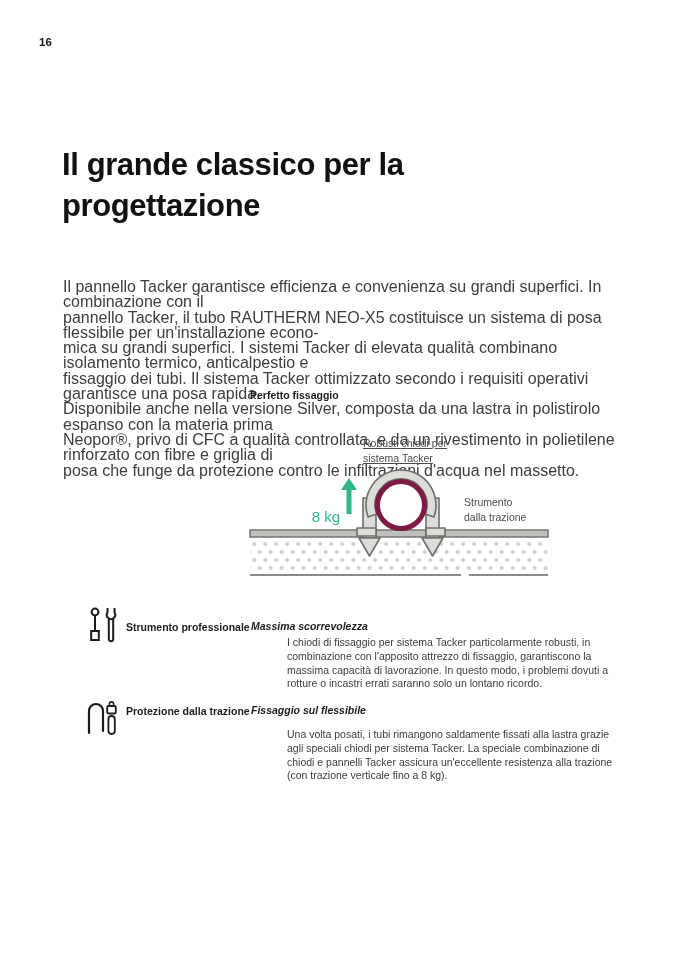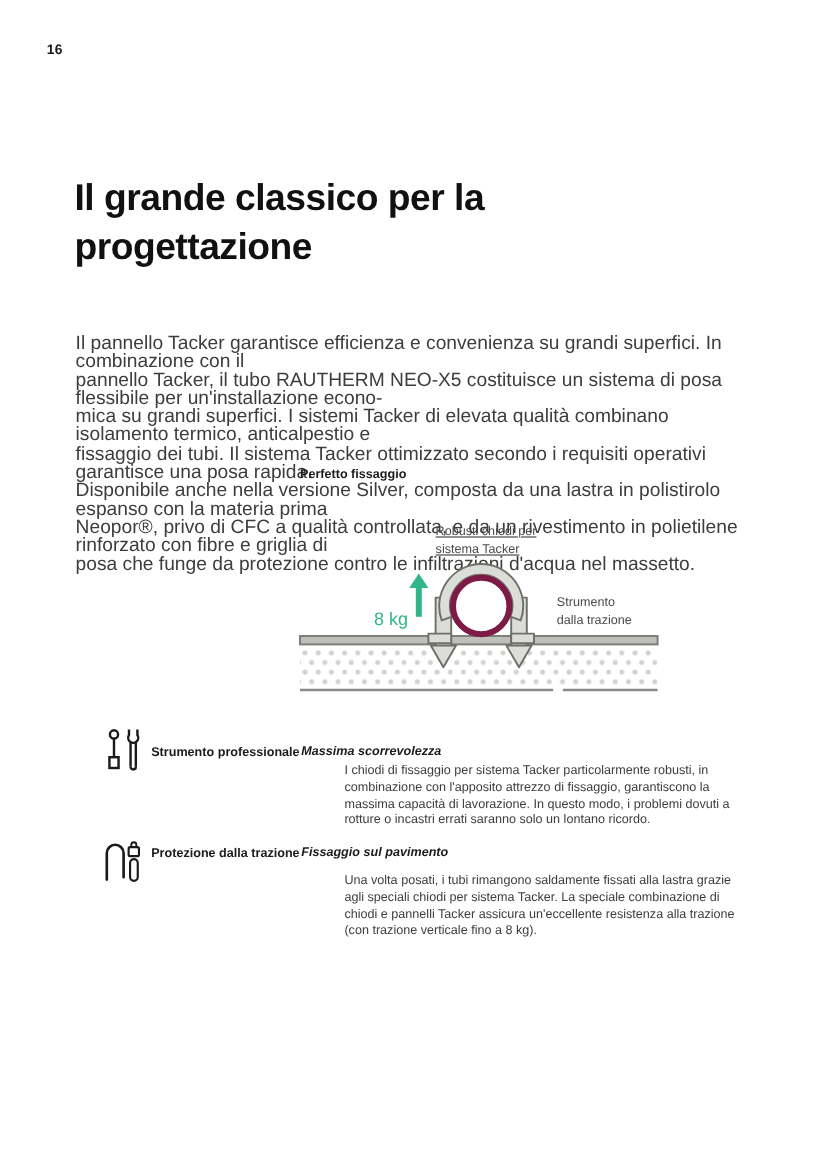--- a/index.html
+++ b/index.html
@@ -117,20 +117,20 @@
   </div>
 
   <div class="feature-row">
     <svg class="feat-icon" style="left:86px; top:699px" width="32" height="38" viewBox="0 0 32 38" fill="none" stroke="#1a1a1a" stroke-width="2.2">
       <path d="M3 34 L3 12 A7 7 0 0 1 17 12 L17 32" stroke-linecap="round"></path>
       <path d="M23.4 7 L23.4 5 A2.1 2.1 0 0 1 27.6 5 L27.6 7" stroke-width="1.6"></path>
       <rect x="21.2" y="7" width="8.6" height="7.5" rx="1.2" stroke-width="1.8"></rect>
       <rect x="22.4" y="17" width="6.4" height="18" rx="3.2" stroke-width="1.8"></rect>
     </svg>
     <div class="feat-label" style="top:705px">Protezione dalla trazione</div>
-    <div class="feat-heading" style="top:704px">Fissaggio sul pavimento</div>
+    <div class="feat-heading" style="top:704px">Fissaggio sul flessibile</div>
     <div class="feat-body pre" style="top:728px">Una volta posati, i tubi rimangono saldamente fissati alla lastra grazie
 agli speciali chiodi per sistema Tacker. La speciale combinazione di
 chiodi e pannelli Tacker assicura un'eccellente resistenza alla trazione
 (con trazione verticale fino a 8 kg).</div>
   </div>
 
 </div>
 
 </body></html>

